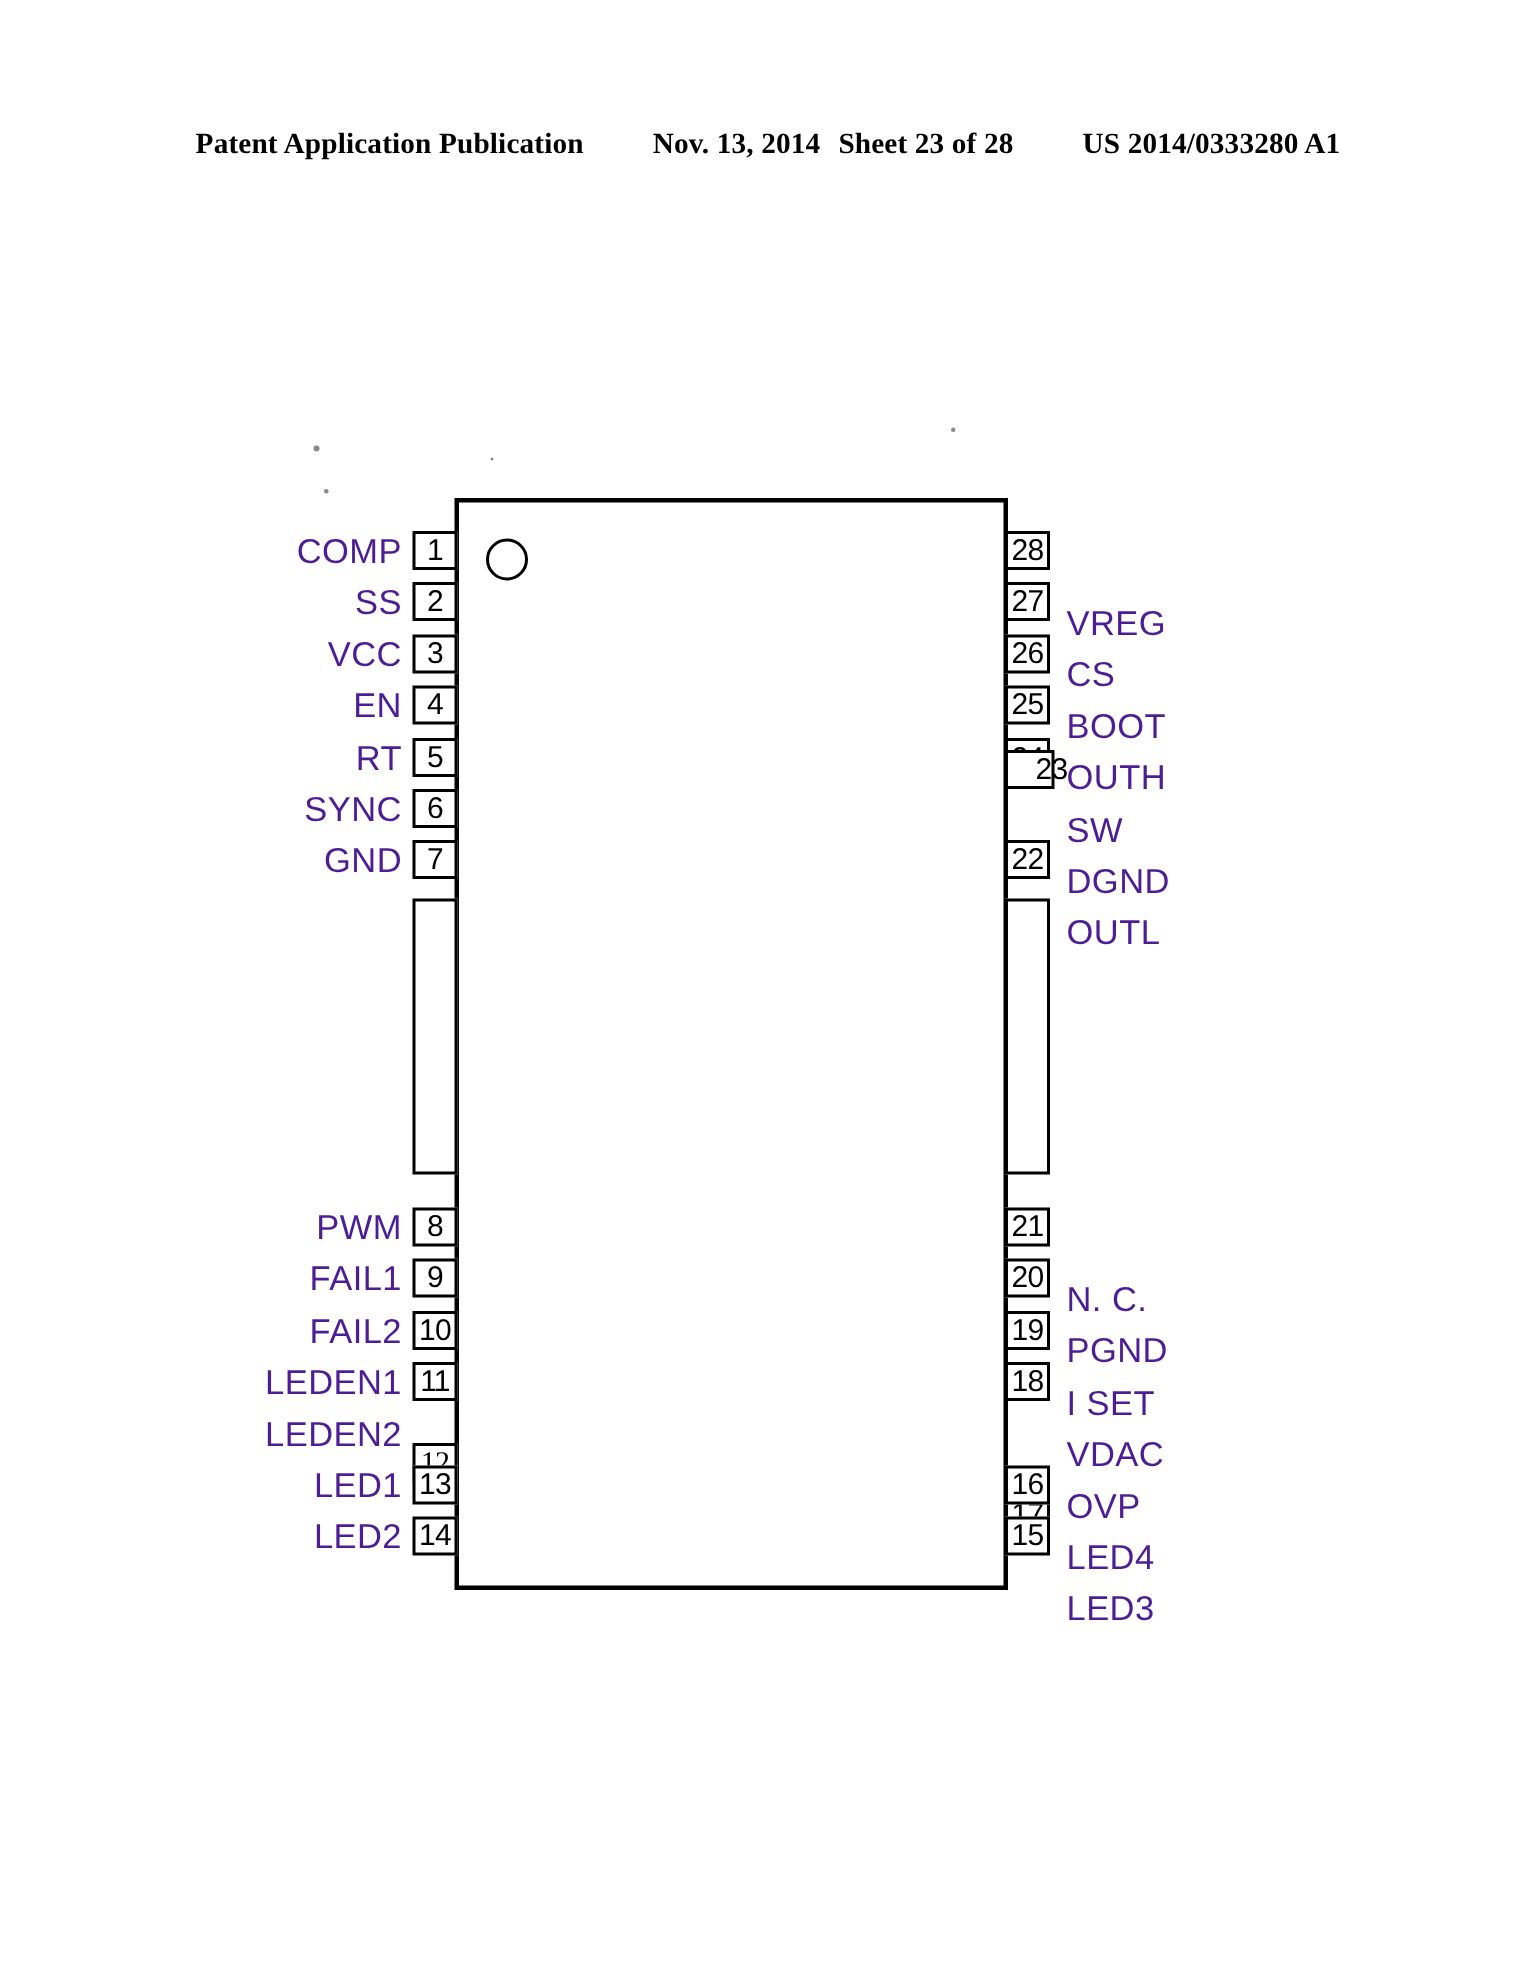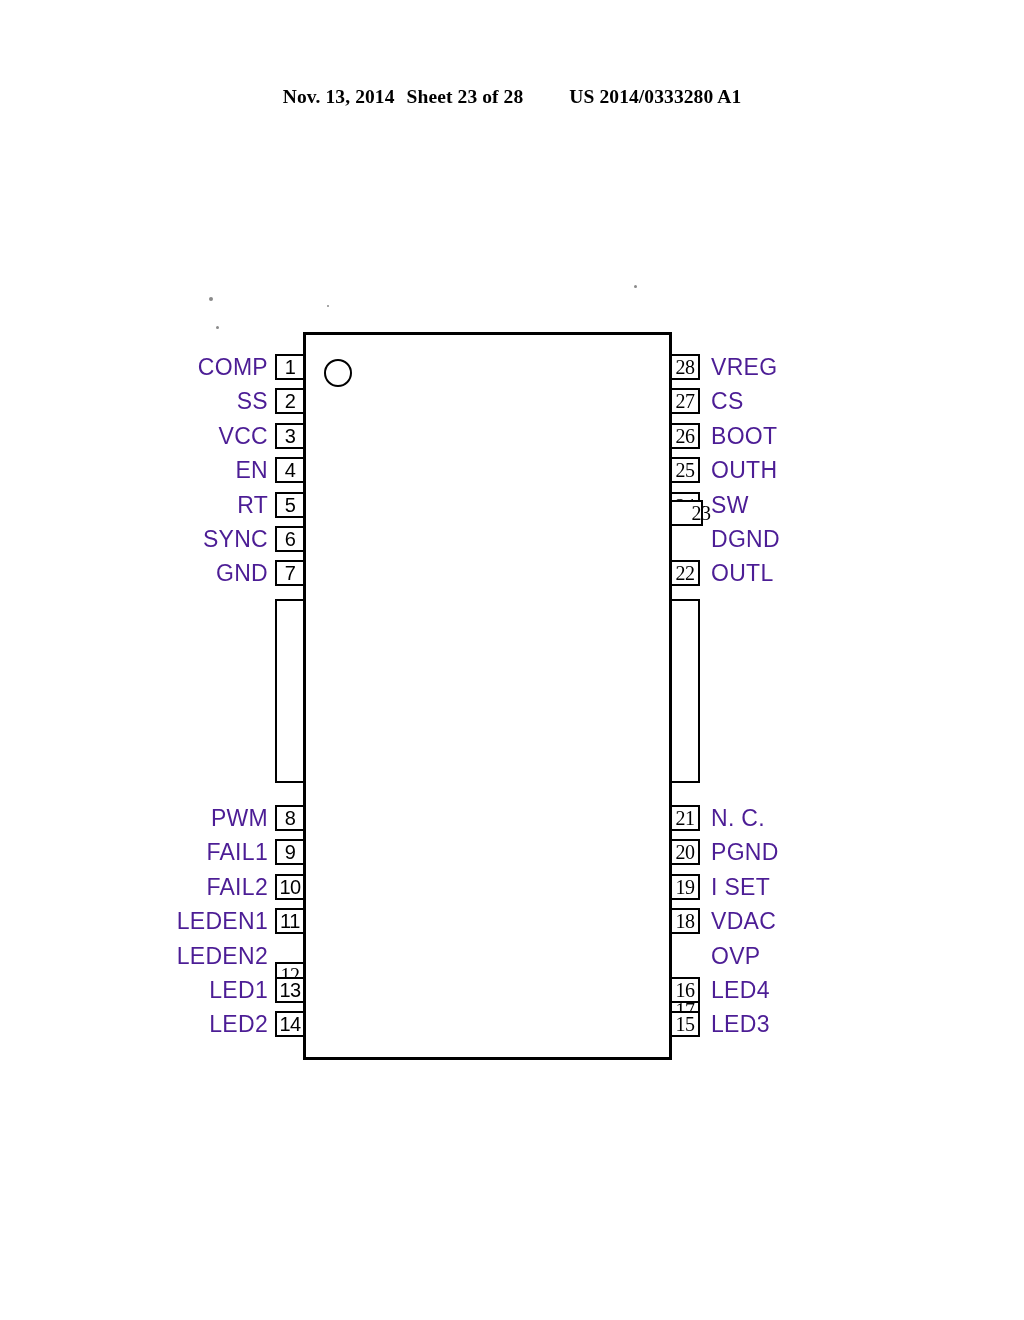--- a/index.html
+++ b/index.html
@@ -95,21 +95,21 @@
     display: flex;
     align-items: center;
     justify-content: center;
     font-family: "Liberation Sans", sans-serif;
     font-size: 20px;
     line-height: 1;
     color: #000;
     letter-spacing: -0.5px;
   }
   .pin-pad.left  { left: 275px; }
-  .pin-pad.right { left: 670px; font-family: Liberation Serif, serif; }
+  .pin-pad.right { left: 670px; }
 
   
   .thermal-pad {
     position: absolute;
     width: 30px;
     height: 184px;
     border: 2.5px solid #000;
     background: #ffffff;
     box-sizing: border-box;
   }
@@ -131,33 +131,35 @@
   }
   .pin-label.left {
     right: 756px;          
     justify-content: flex-end;
     text-align: right;
   }
   .pin-label.right {
     left: 711px;
     justify-content: flex-start;
     text-align: left;
+    margin-top: 48px;
   }
 
   
   .speckle {
     position: absolute;
     background: #8a8a8a;
     border-radius: 50%;
   }
 </style>
 </head>
 <body>
 
 <div class="page-header">
+  <span class="hdr-pub">Patent Application Publication</span>
   <span class="hdr-date">Nov. 13, 2014</span>
   <span class="hdr-sheet">Sheet 23 of 28</span>
   <span class="hdr-docnum">US 2014/0333280 A1</span>
 </div>
 
 <div id="figure">
 
 
   <div class="pkg-body"></div>
 

